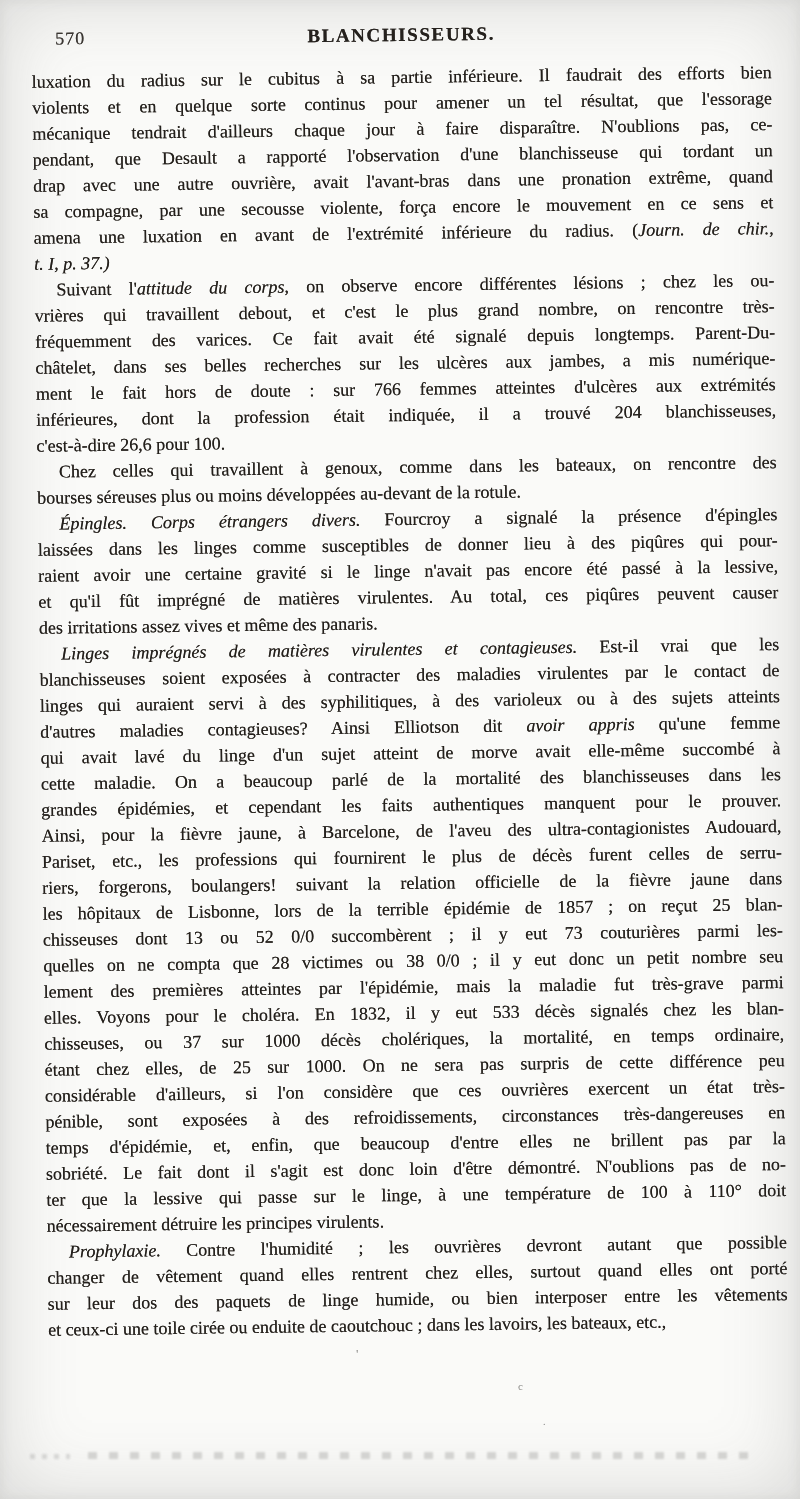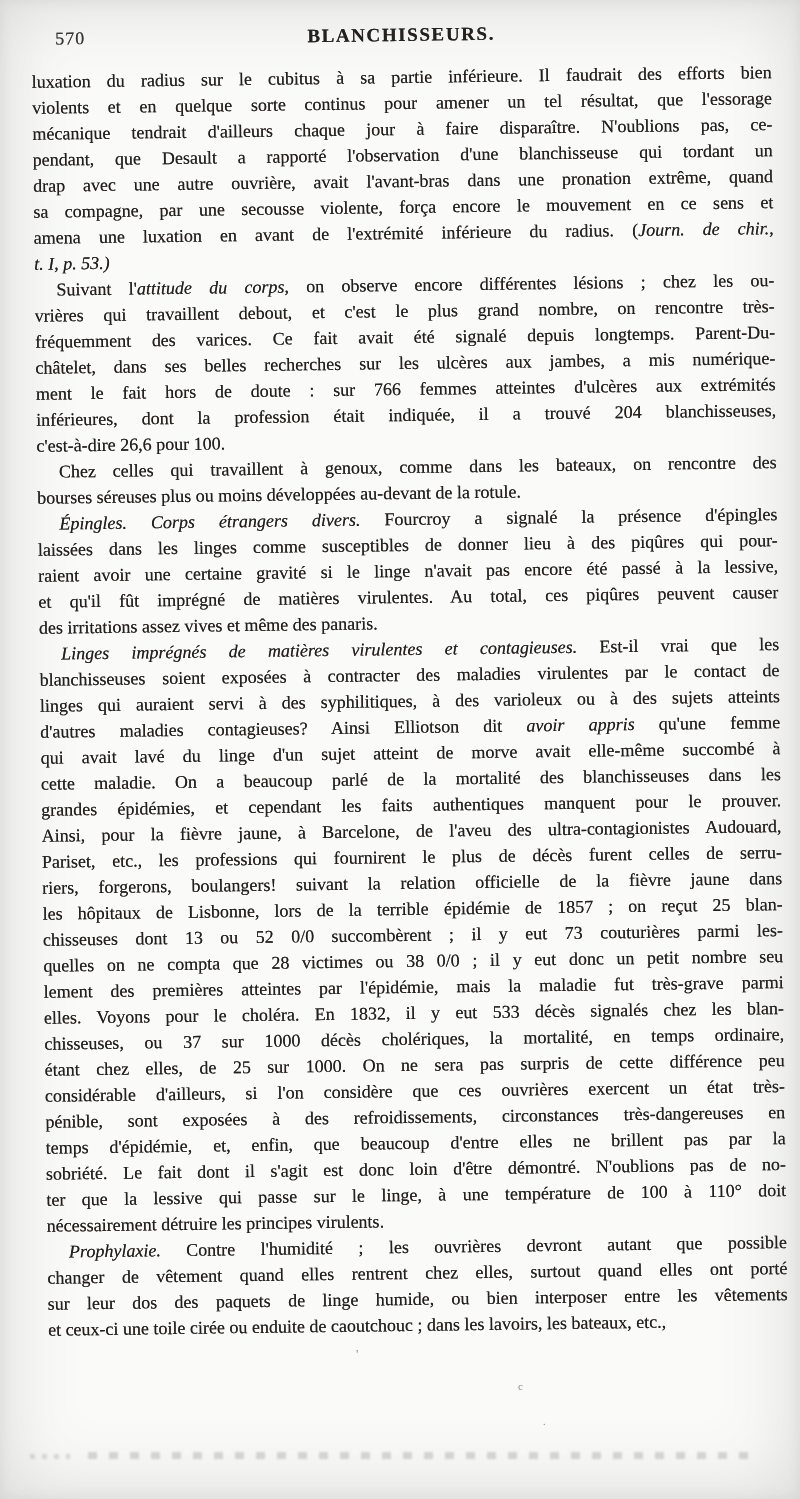--- a/index.html
+++ b/index.html
@@ -64,21 +64,21 @@
       <div class="page-title">BLANCHISSEURS.</div>
     </div>
     <div class="text-block">
         <div class="line"><span>luxation du radius sur le cubitus à sa partie inférieure. Il faudrait des efforts bien</span></div>
         <div class="line"><span>violents et en quelque sorte continus pour amener un tel résultat, que l'essorage</span></div>
         <div class="line"><span>mécanique tendrait d'ailleurs chaque jour à faire disparaître. N'oublions pas, ce-</span></div>
         <div class="line"><span>pendant, que Desault a rapporté l'observation d'une blanchisseuse qui tordant un</span></div>
         <div class="line"><span>drap avec une autre ouvrière, avait l'avant-bras dans une pronation extrême, quand</span></div>
         <div class="line"><span>sa compagne, par une secousse violente, força encore le mouvement en ce sens et</span></div>
         <div class="line"><span>amena une luxation en avant de l'extrémité inférieure du radius. (</span><span class="it">Journ. de chir.,</span></div>
-        <div class="line end"><span class="it">t. I, p. 53.)</span></div>
+        <div class="line end"><span class="it">t. I, p. 37.)</span></div>
         <div class="line indent"><span>Suivant l'</span><span class="it">attitude du corps</span><span>, on observe encore différentes lésions ; chez les ou-</span></div>
         <div class="line"><span>vrières qui travaillent debout, et c'est le plus grand nombre, on rencontre très-</span></div>
         <div class="line"><span>fréquemment des varices. Ce fait avait été signalé depuis longtemps. Parent-Du-</span></div>
         <div class="line"><span>châtelet, dans ses belles recherches sur les ulcères aux jambes, a mis numérique-</span></div>
         <div class="line"><span>ment le fait hors de doute : sur 766 femmes atteintes d'ulcères aux extrémités</span></div>
         <div class="line"><span>inférieures, dont la profession était indiquée, il a trouvé 204 blanchisseuses,</span></div>
         <div class="line end"><span>c'est-à-dire 26,6 pour 100.</span></div>
         <div class="line indent"><span>Chez celles qui travaillent à genoux, comme dans les bateaux, on rencontre des</span></div>
         <div class="line end"><span>bourses séreuses plus ou moins développées au-devant de la rotule.</span></div>
         <div class="line indent"><span class="it">Épingles. Corps étrangers divers.</span><span> Fourcroy a signalé la présence d'épingles</span></div>

